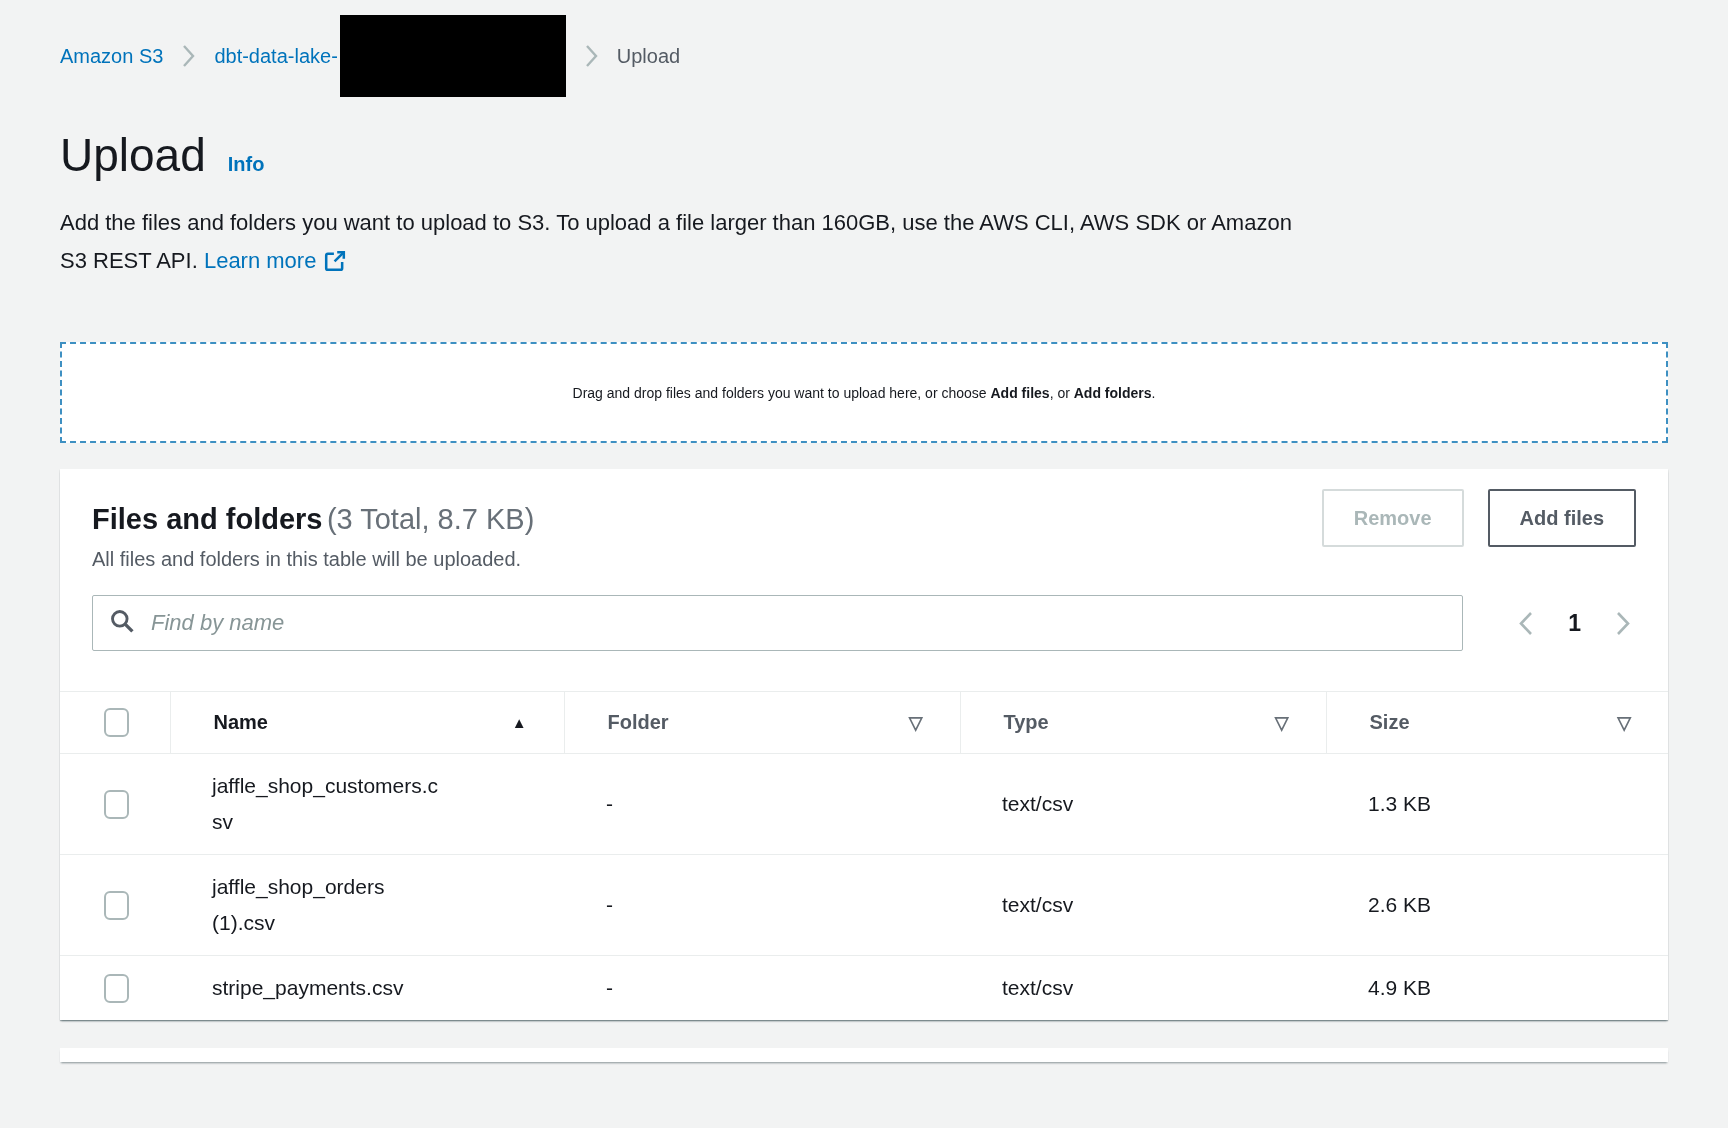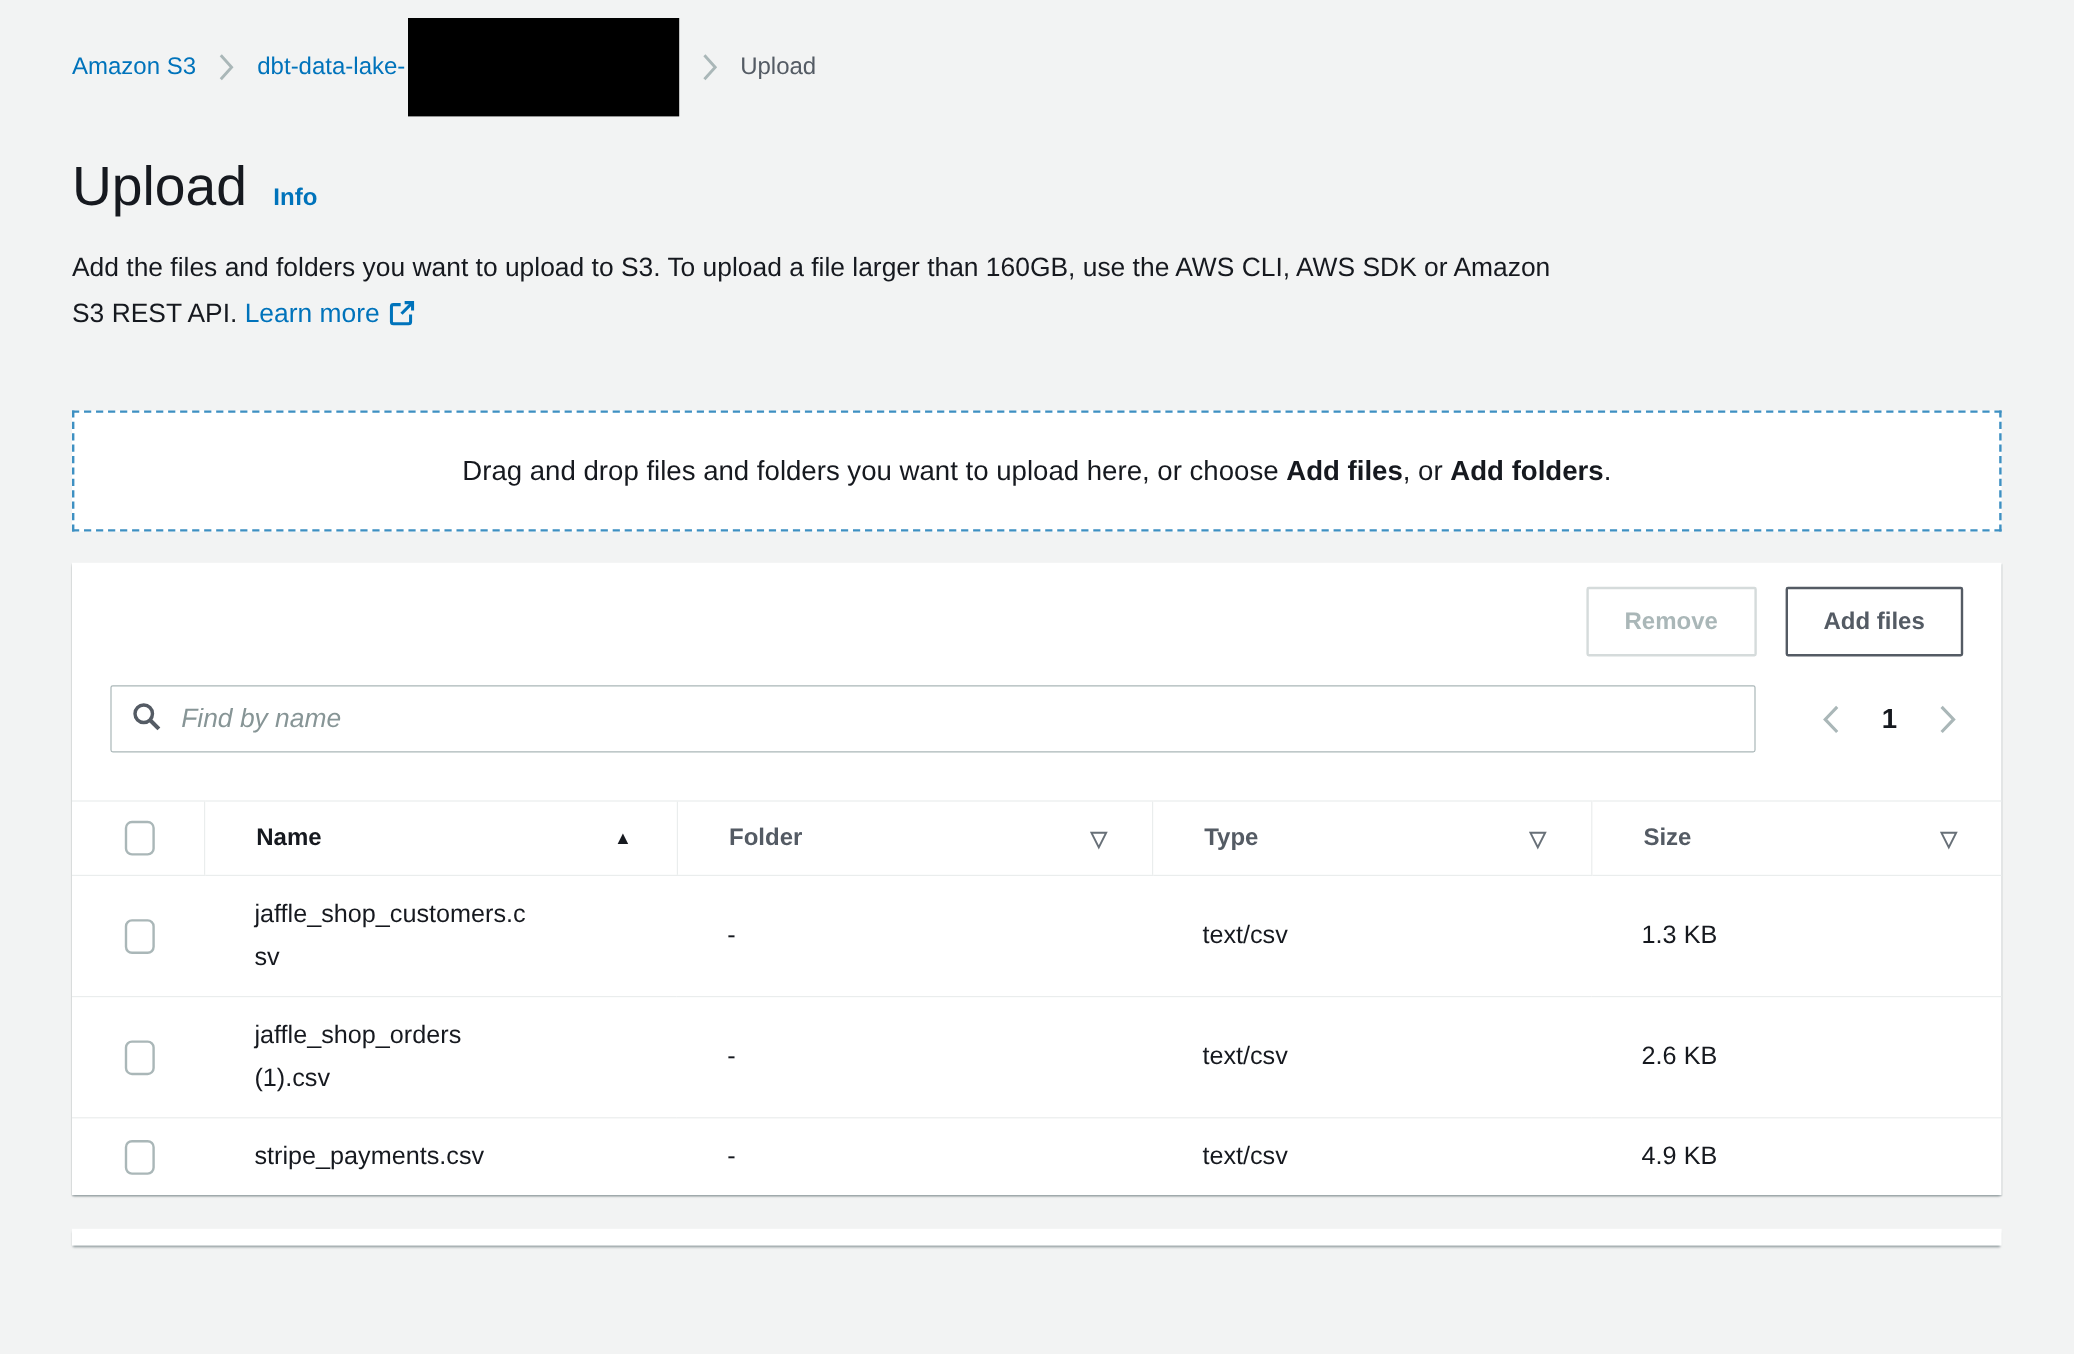--- a/index.html
+++ b/index.html
@@ -28,21 +28,21 @@
   .intro { font-size: 22px; line-height: 38px; }
   .intro-line1 { display: block; }
   .learn-more { color: #0073bb; text-decoration: none; }
   .ext-icon { vertical-align: -4px; margin-left: 8px; }
 
   
   .dropzone {
     margin-top: 58px; height: 101px; background: #fff;
     border: 2px dashed #3e90c2;
     display: flex; align-items: center; justify-content: center;
-    font-size: 23px;
+    font-size: 14px;
   }
   .dz-bold { font-weight: bold; }
 
   
   .panel {
     margin-top: 26px; background: #fff;
     box-shadow: 0 2px 2px -1px rgba(0,28,36,.45), 0 1px 1px 0 rgba(0,28,36,.25);
   }
   .panel-header { display: flex; justify-content: space-between; align-items: flex-start; padding: 20px 32px 0 32px; }
   .panel-title-wrap { margin-top: 14px; }
@@ -143,20 +143,25 @@
   <div class="dropzone">
     <span>
       <span>Drag and drop files and folders you want to upload here, or choose </span><span class="dz-bold">Add files</span><span>, or </span><span class="dz-bold">Add folders</span><span>.</span>
     </span>
   </div>
 
   <section class="panel">
 
     <div class="panel-header">
       <div>
+        <div class="panel-title-wrap">
+          <h2 class="panel-title">Files and folders</h2>
+          <span class="panel-count"> <span>(3 Total, 8.7 KB)</span></span>
+        </div>
+        <div class="panel-sub">All files and folders in this table will be uploaded.</div>
       </div>
       <div class="panel-actions">
         <button class="btn disabled" disabled="">Remove</button>
         <button class="btn">Add files</button>
       </div>
     </div>
 
     <div class="toolbar">
       <div class="searchbox">
         <span class="search-icon">

